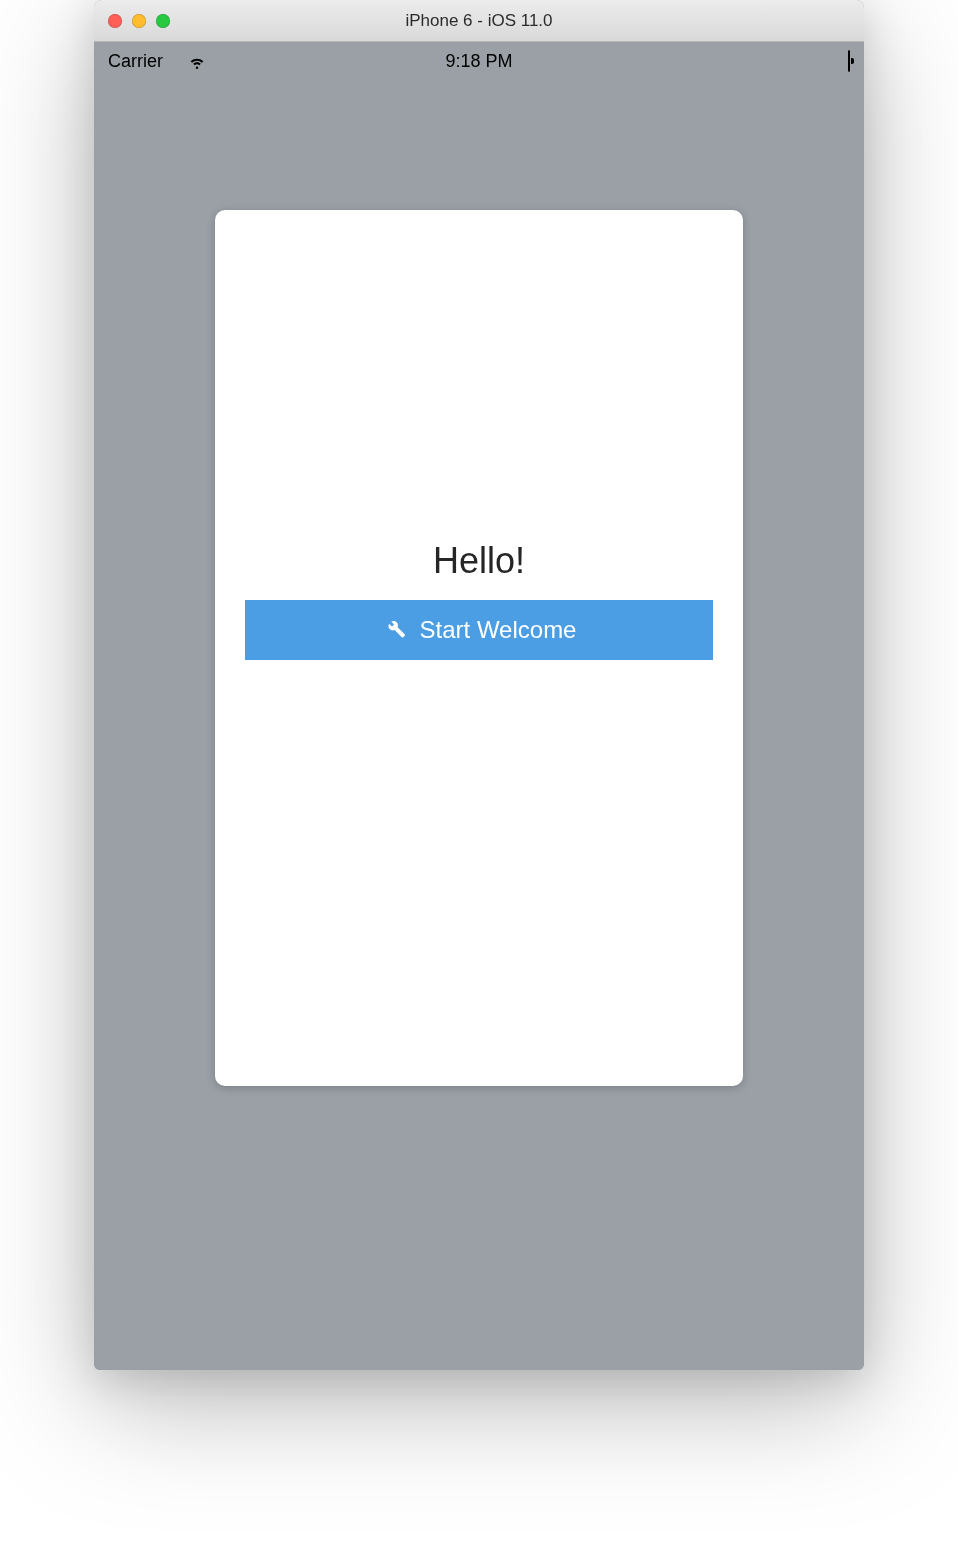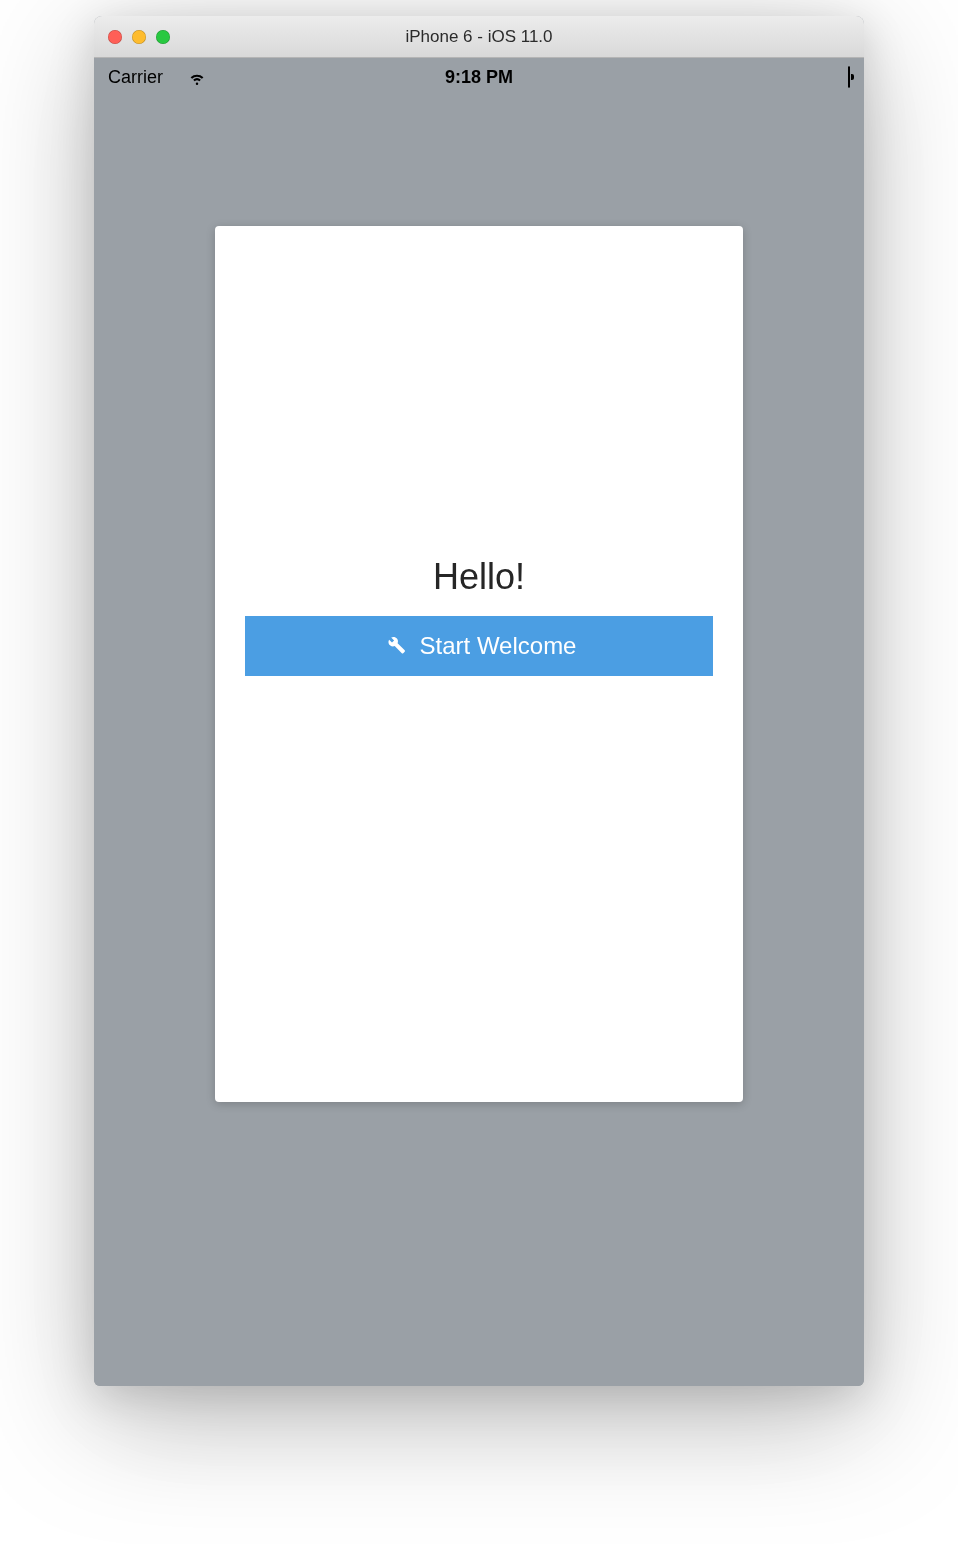--- a/index.html
+++ b/index.html
@@ -8,21 +8,21 @@
     background: #ffffff;
     width: 958px;
     height: 1544px;
     display: flex;
     align-items: flex-start;
     justify-content: center;
     padding-top: 0;
   }
   .shadow-wrap {
     filter: drop-shadow(0 30px 60px rgba(0,0,0,0.25)) drop-shadow(0 10px 20px rgba(0,0,0,0.15));
-    margin-top: 16px;
+    margin-top: 0;
   }
   .window {
     width: 770px;
     border-radius: 8px 8px 6px 6px;
     overflow: hidden;
     background: #9aa0a6;
   }
   
   .titlebar {
     height: 42px;
@@ -64,21 +64,21 @@
     padding: 0 14px;
     font-size: 18px;
   }
   .status-left {
     display: flex; align-items: center; gap: 24px;
   }
   .status-center {
     position: absolute;
     left: 50%;
     transform: translateX(-50%);
-    font-weight: 700;
+    font-weight: 400;
   }
   .status-right { display: flex; align-items: center; }
   .wifi-icon svg { width: 20px; height: 20px; display:block; }
   .battery {
     position: relative;
     width: 34px; height: 16px;
     border: 1.5px solid #000;
     border-radius: 3px;
   }
   .battery::after {
@@ -103,21 +103,21 @@
     display: flex;
     align-items: flex-start;
     justify-content: center;
     padding-top: 130px;
     position: relative;
   }
   .card {
     width: 528px;
     height: 876px;
     background: #ffffff;
-    border-radius: 4px;
+    border-radius: 10px;
     box-shadow: 0 2px 10px rgba(0,0,0,0.2);
     padding: 0 30px;
     display: flex;
     flex-direction: column;
     align-items: stretch;
   }
   .card-upper { flex: 0 0 330px; }
   .card-title {
     text-align: center;
     font-size: 36px;

